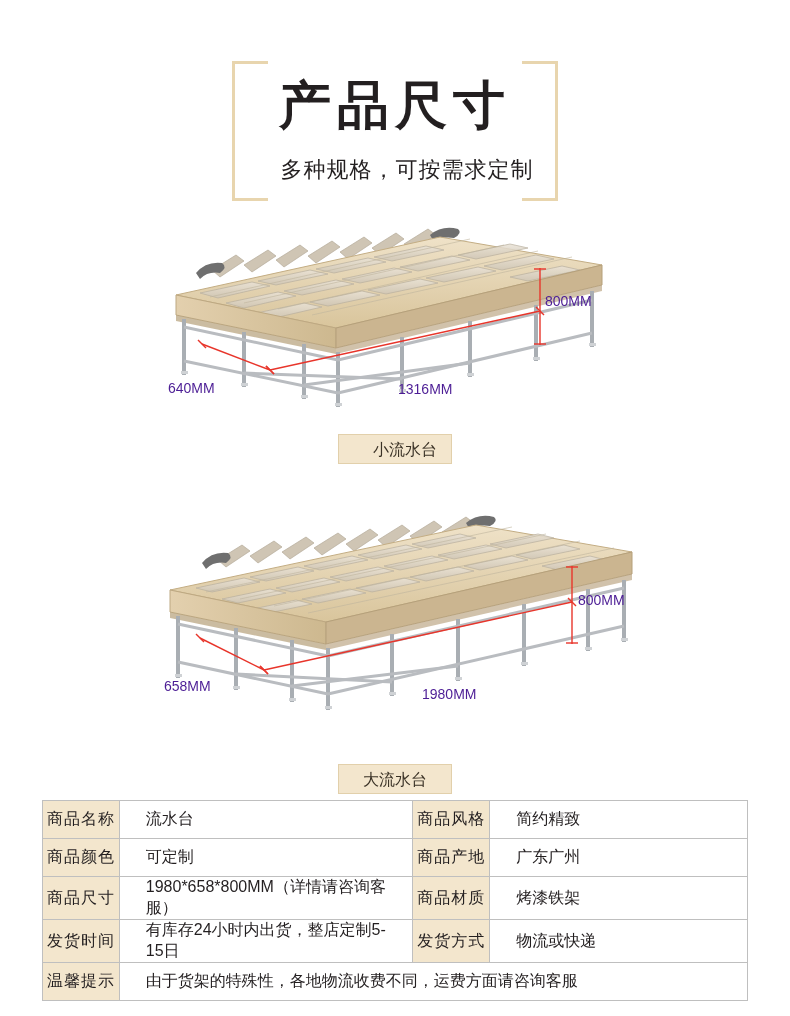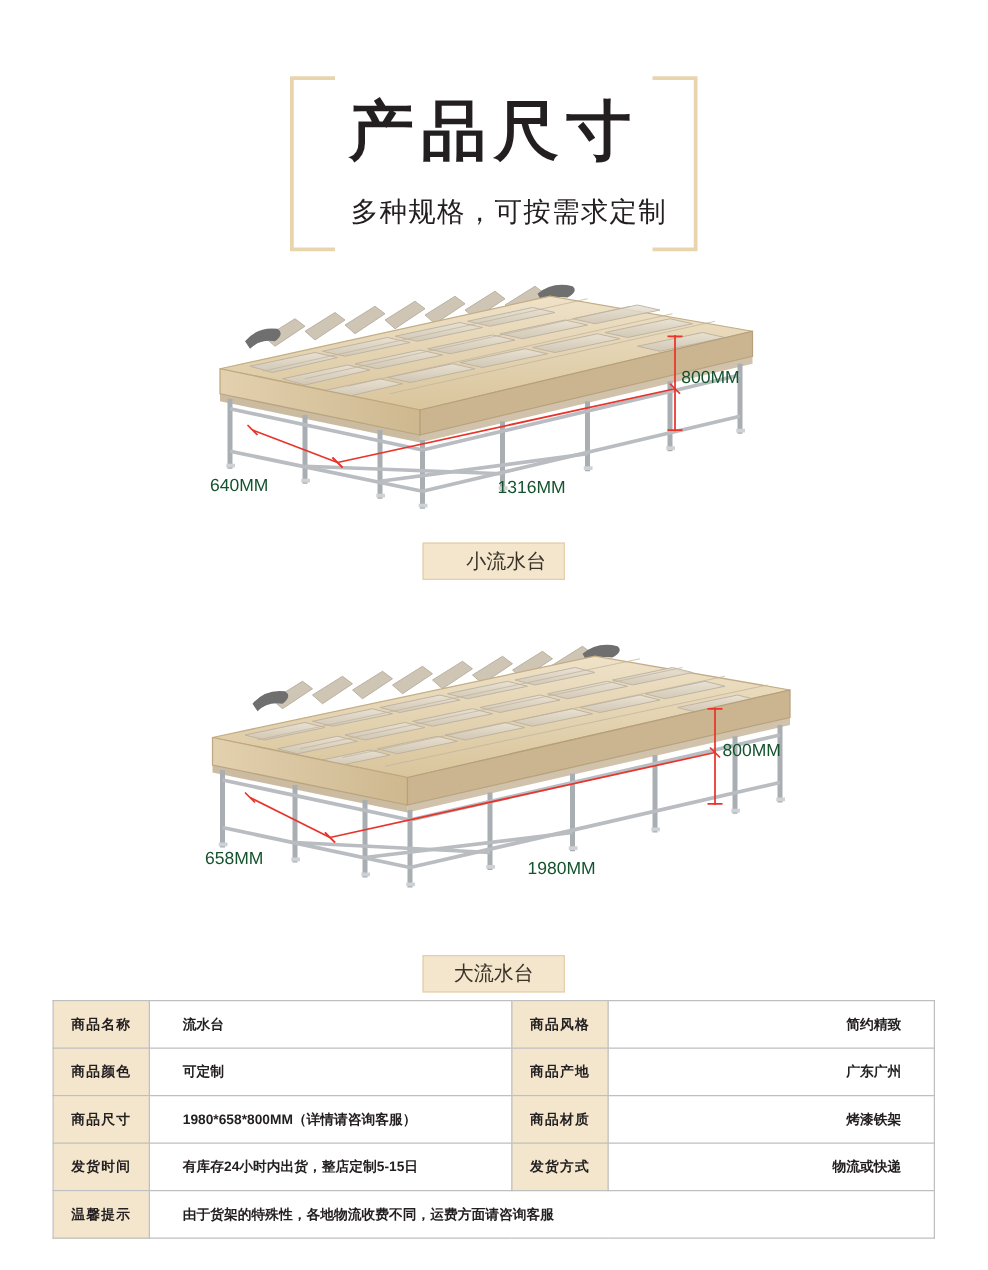--- a/index.html
+++ b/index.html
@@ -75,57 +75,56 @@
     font-size:16px;
     text-align:center;
     line-height:30px;
     width:114px;
     height:30px;
     box-sizing:border-box;
   }
 
   .dim-label{
     position:absolute;
-    color:#14532d;
+    color:#4c1d95;
     font-size:14px;
     white-space:nowrap;
   }
 
   
   svg{display:block;}
 
   
   .spec-table{
     position:absolute;
     left:42px;
     top:800px;
     width:706px;
     border-collapse:collapse;
-    font-size:11px;
-    font-weight:bold;
+    font-size:16px;
   }
   .spec-table td{
     border:1px solid #bfbfbf;
     height:37px;
     padding:0 26px;
     color:#231f20;
     vertical-align:middle;
   }
   .spec-table td.key{
     width:88px;
     background:#f3e6cd;
     text-align:center;
     padding:0;
     letter-spacing:1px;
   }
   .spec-table td.val{
     background:#ffffff;
   }
   .val-a{width:264px;}
-  .val-b{width:244px;text-align:right;}
+  .val-b{width:244px;}
 </style>
 </head>
 <body>
 
 <div class="header">
   <div class="header-frame"></div>
   <div class="frame-gap-top"></div>
   <div class="frame-gap-bottom"></div>
   <div class="title">产品尺寸</div>
   <div class="subtitle">多种规格，可按需求定制</div>

